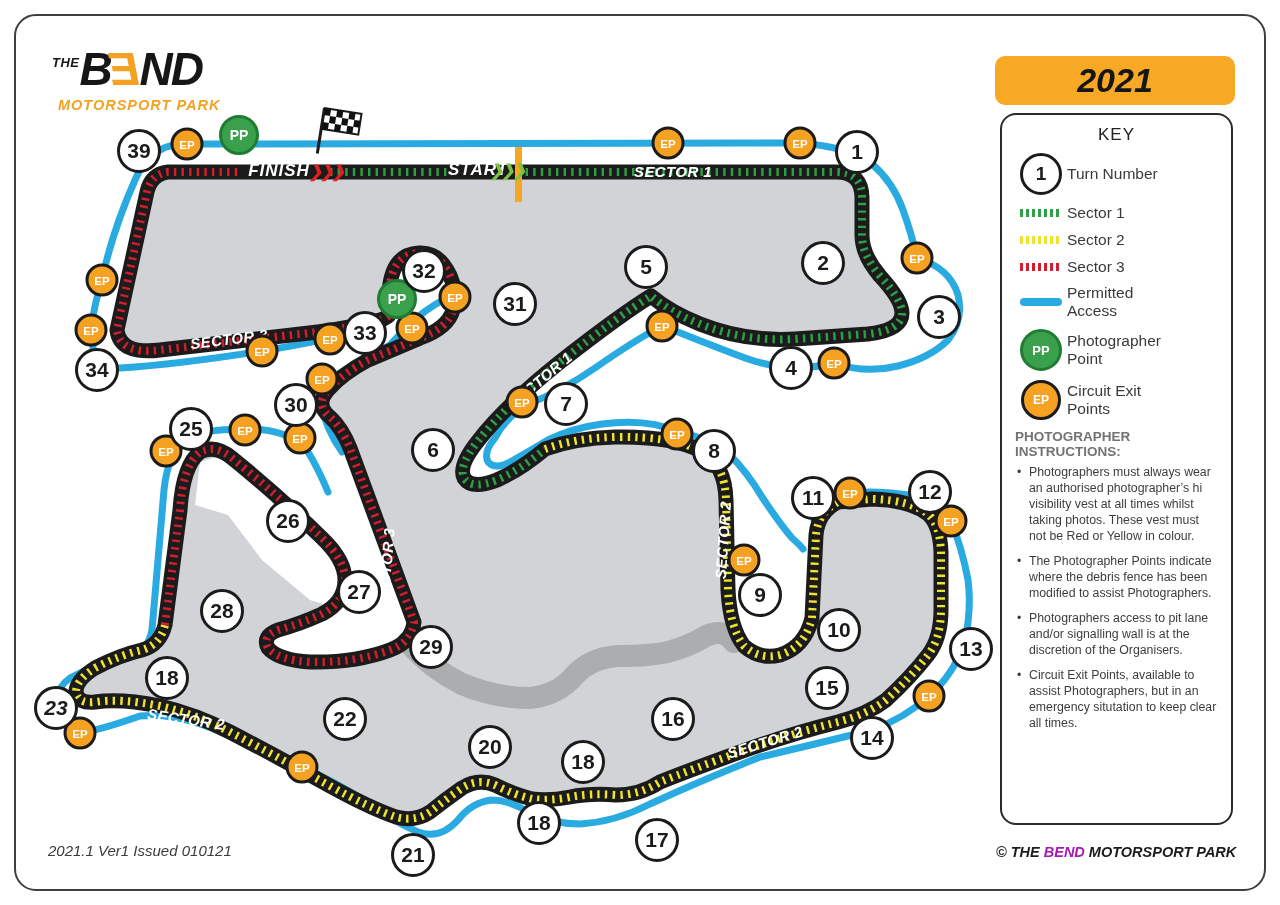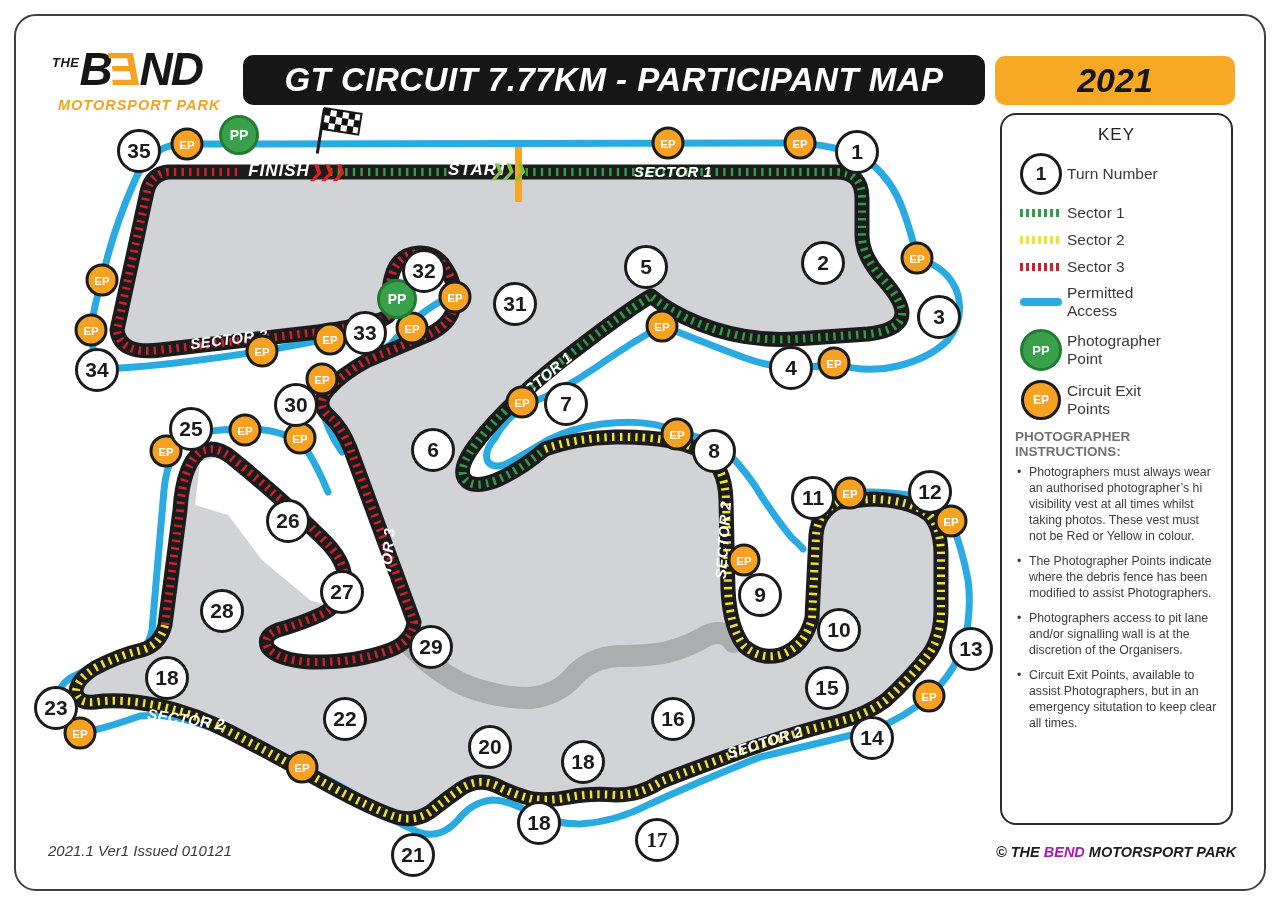--- a/index.html
+++ b/index.html
@@ -104,39 +104,39 @@
       <div class="mk turn" style="left: 566px; top: 404px;">7</div>
       <div class="mk turn" style="left: 714px; top: 451px;">8</div>
       <div class="mk turn" style="left: 760px; top: 595px;">9</div>
       <div class="mk turn" style="left: 839px; top: 630px;">10</div>
       <div class="mk turn" style="left: 813px; top: 498px;">11</div>
       <div class="mk turn" style="left: 930px; top: 492px;">12</div>
       <div class="mk turn" style="left: 971px; top: 649px;">13</div>
       <div class="mk turn" style="left: 872px; top: 738px;">14</div>
       <div class="mk turn" style="left: 827px; top: 688px;">15</div>
       <div class="mk turn" style="left: 673px; top: 719px;">16</div>
-      <div class="mk turn" style="left: 657px; top: 840px; font-family: Liberation Serif, serif;">17</div>
+      <div class="mk turn" style="left: 657px; top: 840px;">17</div>
       <div class="mk turn" style="left: 583px; top: 762px;">18</div>
       <div class="mk turn" style="left: 539px; top: 823px;">18</div>
       <div class="mk turn" style="left: 490px; top: 747px;">20</div>
       <div class="mk turn" style="left: 413px; top: 855px;">21</div>
       <div class="mk turn" style="left: 345px; top: 719px;">22</div>
-      <div class="mk turn" style="left: 56px; top: 708px;">23</div>
+      <div class="mk turn" style="left: 56px; top: 708px; font-style: italic;">23</div>
       <div class="mk turn" style="left: 167px; top: 678px;">18</div>
       <div class="mk turn" style="left: 191px; top: 429px;">25</div>
       <div class="mk turn" style="left: 288px; top: 521px;">26</div>
-      <div class="mk turn" style="left: 342px; top: 592px;">27</div>
+      <div class="mk turn" style="left: 359px; top: 592px;">27</div>
       <div class="mk turn" style="left: 222px; top: 611px;">28</div>
       <div class="mk turn" style="left: 431px; top: 647px;">29</div>
       <div class="mk turn" style="left: 296px; top: 405px;">30</div>
       <div class="mk turn" style="left: 515px; top: 304px;">31</div>
       <div class="mk turn" style="left: 424px; top: 271px;">32</div>
       <div class="mk turn" style="left: 365px; top: 333px;">33</div>
       <div class="mk turn" style="left: 97px; top: 370px;">34</div>
-      <div class="mk turn" style="left: 139px; top: 151px;">35</div>
+      <div class="mk turn" style="left: 139px; top: 151px;">39</div>
       <div class="mk ep" style="left: 187px; top: 144px;">EP</div>
       <div class="mk ep" style="left: 668px; top: 143px;">EP</div>
       <div class="mk ep" style="left: 800px; top: 143px;">EP</div>
       <div class="mk ep" style="left: 917px; top: 258px;">EP</div>
       <div class="mk ep" style="left: 834px; top: 363px;">EP</div>
       <div class="mk ep" style="left: 662px; top: 326px;">EP</div>
       <div class="mk ep" style="left: 522px; top: 402px;">EP</div>
       <div class="mk ep" style="left: 677px; top: 434px;">EP</div>
       <div class="mk ep" style="left: 744px; top: 560px;">EP</div>
       <div class="mk ep" style="left: 850px; top: 493px;">EP</div>
@@ -168,21 +168,20 @@
       <div class="tlabel" style="left: 229px; top: 339px; transform: translate(-50%, -50%) rotate(-7deg);">SECTOR 3</div>
       <div class="tlabel" style="left: 386px; top: 567px; transform: translate(-50%, -50%) rotate(-85deg);">SECTOR 3</div>
     </div>
 
   <div id="logo">
     <div>
       <span class="logo-the">THE</span><span class="logo-bend"><span>B</span><span class="logo-e">E</span><span>ND</span></span>
     </div>
     <div class="logo-tag">MOTORSPORT PARK</div>
   </div>
-  <div id="title-banner">GT CIRCUIT 7.77KM - PARTICIPANT MAP</div>
   <div id="year-banner">2021</div>
 
   <div id="key-panel">
     <div id="key-title">KEY</div>
     <div class="krow">
       <span class="kicon">
           <span class="kturn">1</span>
         </span>
       <span class="klabel">Turn Number</span>
     </div>

